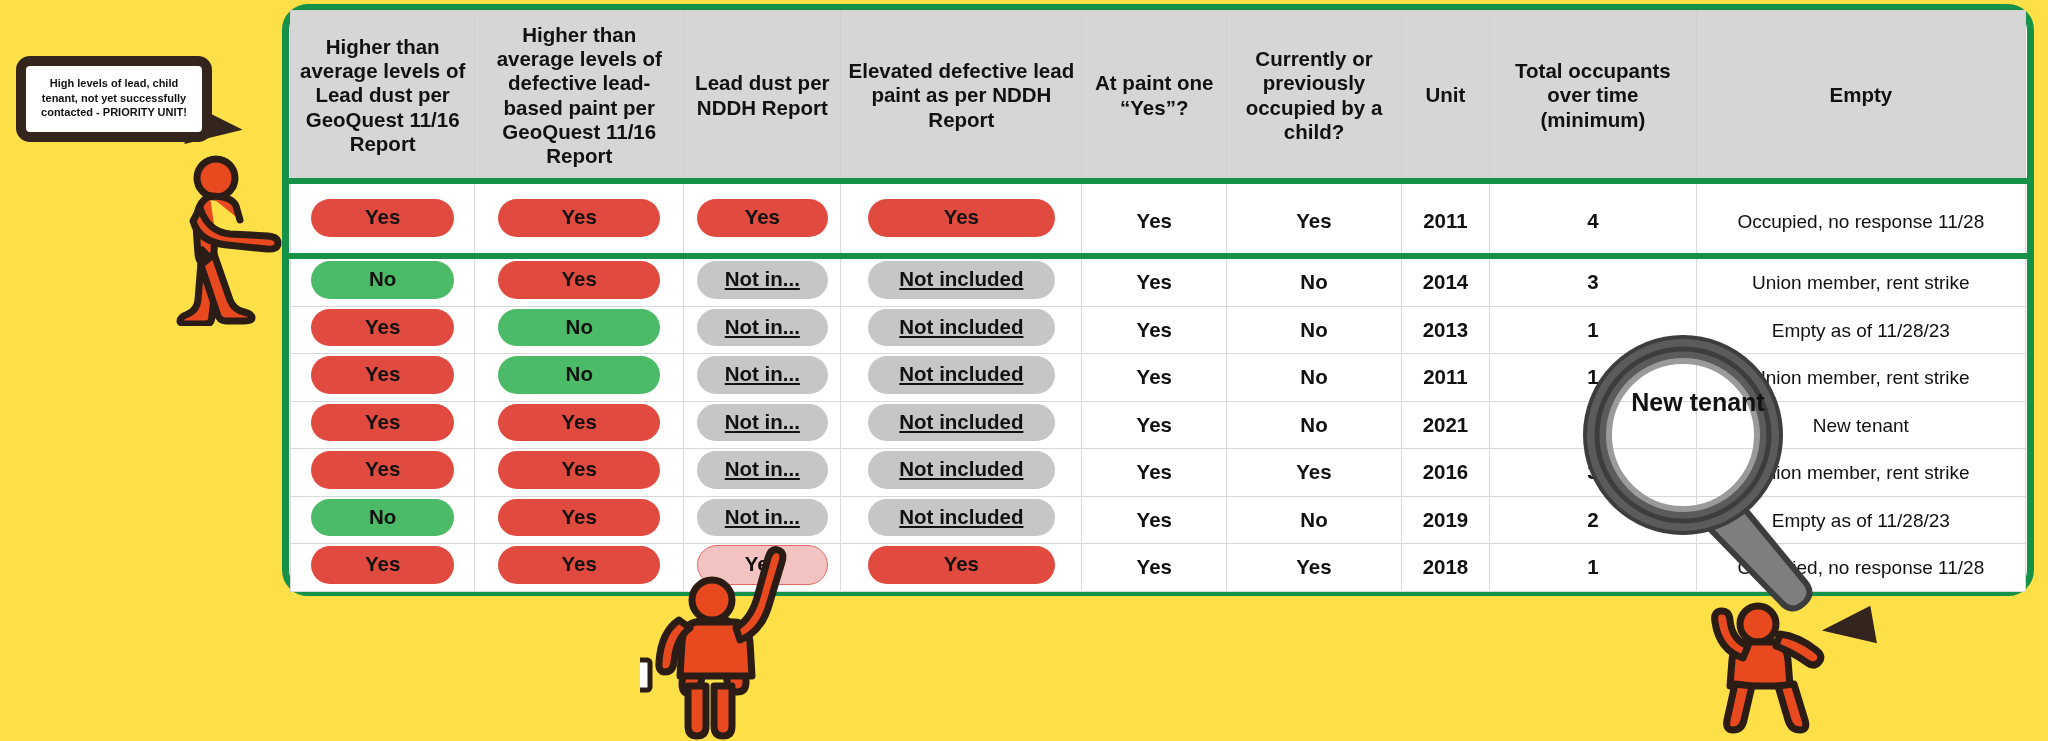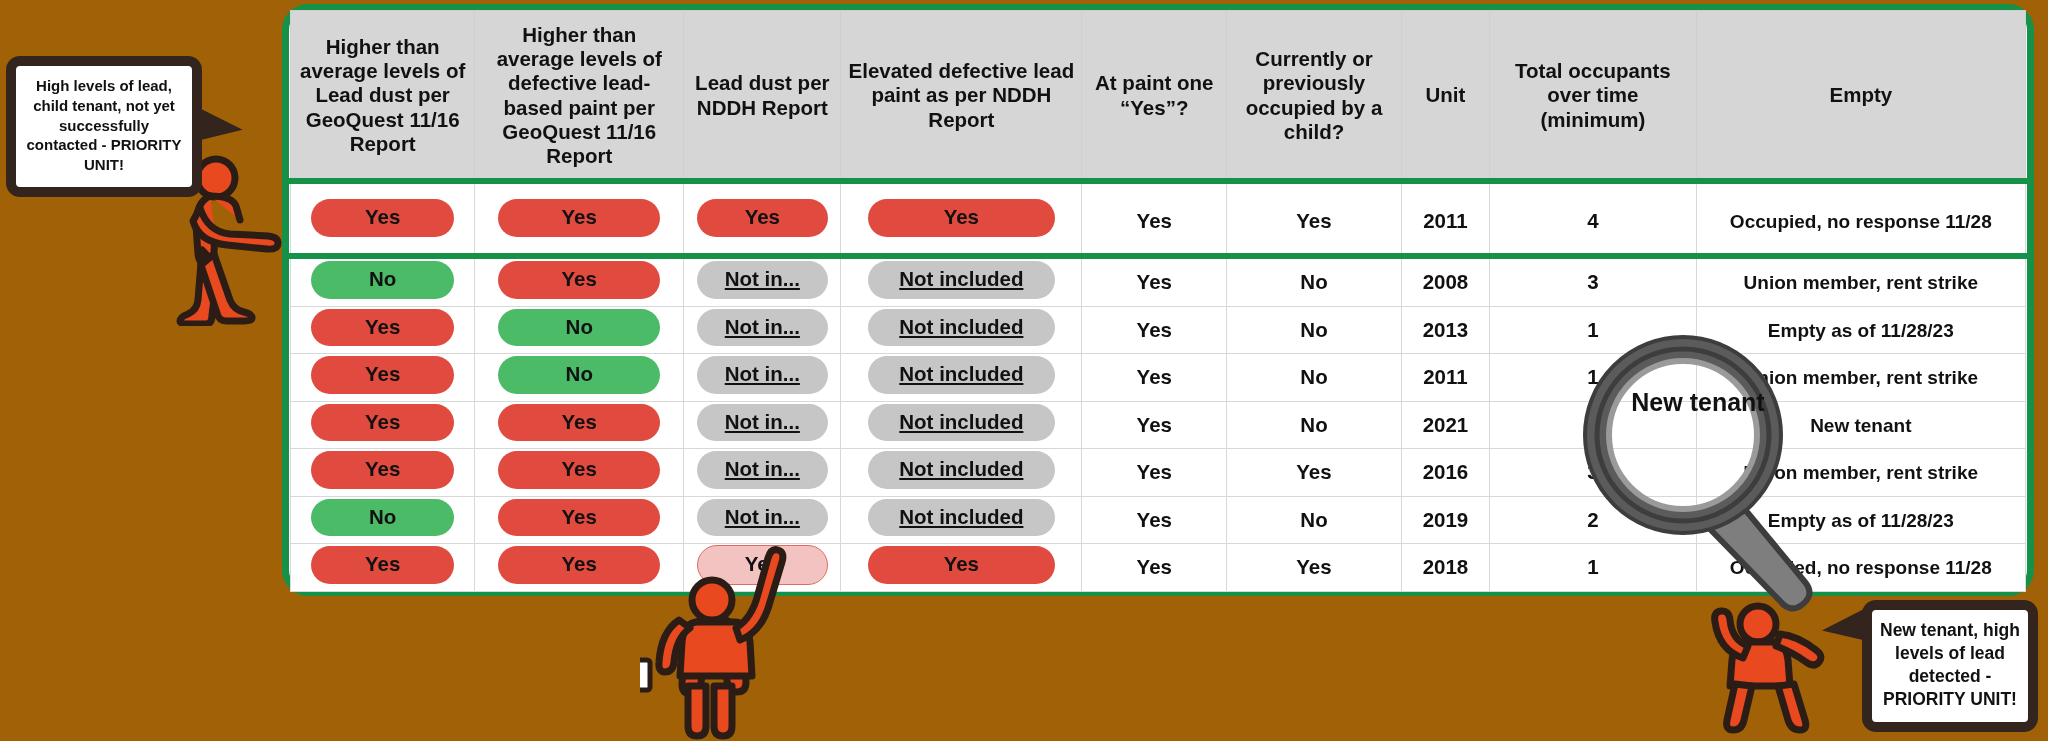--- a/index.html
+++ b/index.html
@@ -7,21 +7,21 @@
     margin: 0; padding: 0;
     width: 2048px; height: 741px;
     background: #ffffff;
     font-family: "Liberation Sans", sans-serif;
     overflow: hidden;
   }
   #stage {
     position: relative;
     width: 2048px;
     height: 741px;
-    background: #a16207;
+    background: #fde047;
   }
 
   
   .table-frame {
     position: absolute;
     left: 282px;
     top: 4px;
     width: 1752px;
     height: 592px;
     border: 7px solid #159148;
@@ -76,21 +76,21 @@
     white-space: nowrap;
     overflow: hidden;
   }
   .pill.red   { background: #e04a3f; }
   .pill.green { background: #4cbb67; }
   .pill.gray  { background: #c6c6c6; text-decoration: underline; }
   .pill.pinkred { background: #f2c3c0; border: 1.5px solid #e06b63; }
   td.cell-narrow .pill { min-width: 84%; }
 
   .plain { font-weight: bold; font-size: 20.5px; }
-  .note  { font-weight: bold; font-size: 19px; margin-top: 44px; }
+  .note  { font-weight: normal; font-size: 19px; margin-top: 44px; }
 
   
   .hl-band {
     position: absolute;
     left: 282px;
     width: 1752px;
     height: 6px;
     background: #159148;
     z-index: 6;
   }
@@ -111,24 +111,24 @@
     background: #ffffff;
     border: 10px solid #33241e;
     border-radius: 14px;
     color: #111;
     font-weight: bold;
     text-align: center;
     line-height: 1.32;
     z-index: 20;
   }
   #bubble-left {
-    left: 6px; top: 56px;
+    left: 16px; top: 56px;
     width: 196px;
     padding: 10px 8px 12px;
-    font-size: 15px;
+    font-size: 11px;
   }
   #bubble-right {
     left: 1862px; top: 600px;
     width: 176px;
     padding: 9px 7px 11px;
     font-size: 17.5px;
   }
   .bubble-tail {
     position: absolute;
     width: 0; height: 0;
@@ -202,21 +202,21 @@
           <td><span class="plain">4</span></td>
           <td><span class="note">Occupied, no response 11/28</span></td>
         </tr>
         <tr>
           <td><span class="pill green">No</span></td>
           <td><span class="pill red">Yes</span></td>
           <td class="cell-narrow"><span class="pill gray">Not in...</span></td>
           <td><span class="pill gray">Not included</span></td>
           <td><span class="plain">Yes</span></td>
           <td><span class="plain">No</span></td>
-          <td><span class="plain">2008</span></td>
+          <td><span class="plain">2014</span></td>
           <td><span class="plain">3</span></td>
           <td><span class="note">Union member, rent strike</span></td>
         </tr>
         <tr>
           <td><span class="pill red">Yes</span></td>
           <td><span class="pill green">No</span></td>
           <td class="cell-narrow"><span class="pill gray">Not in...</span></td>
           <td><span class="pill gray">Not included</span></td>
           <td><span class="plain">Yes</span></td>
           <td><span class="plain">No</span></td>
@@ -284,21 +284,20 @@
 
   <div class="hl-band" id="hl-top"></div>
   <div class="hl-band" id="hl-bottom"></div>
   <div class="hl-edge-l"></div>
   <div class="hl-edge-r"></div>
 
   <div class="bubble-tail" id="tail-left"></div>
   <div class="bubble" id="bubble-left">High levels of lead, child tenant, not yet successfully contacted - PRIORITY UNIT!</div>
 
   <div class="bubble-tail" id="tail-right"></div>
-  <div class="bubble" id="bubble-right">New tenant, high levels of lead detected - PRIORITY UNIT!</div>
 
   <svg class="figure" id="fig-left" viewBox="0 0 128 176">
     <g stroke="#2b1d16" stroke-width="7" stroke-linejoin="round" stroke-linecap="round" fill="#e8491f">
       <circle cx="46" cy="28" r="19"></circle>
       <path d="M40 46 q-14 6 -14 30 l2 28 q1 10 8 10 q8 0 8 -12 l1 -20"></path>
       <path d="M40 46 q22 0 26 10 l4 14"></path>
       <path d="M30 58 q8 24 30 26 l38 2 q10 1 10 7 q0 7 -11 6 l-40 -4 q-28 -3 -34 -24 z"></path>
       <path d="M32 100 l-4 50 q-1 10 -10 14 q-8 3 -8 7 q0 3 8 3 l18 0 q6 0 6 -9 l6 -48 z"></path>
       <path d="M44 104 l16 46 q4 10 14 12 q8 2 8 6 q0 3 -8 3 l-18 0 q-7 0 -9 -8 l-16 -48 z"></path>
     </g>

